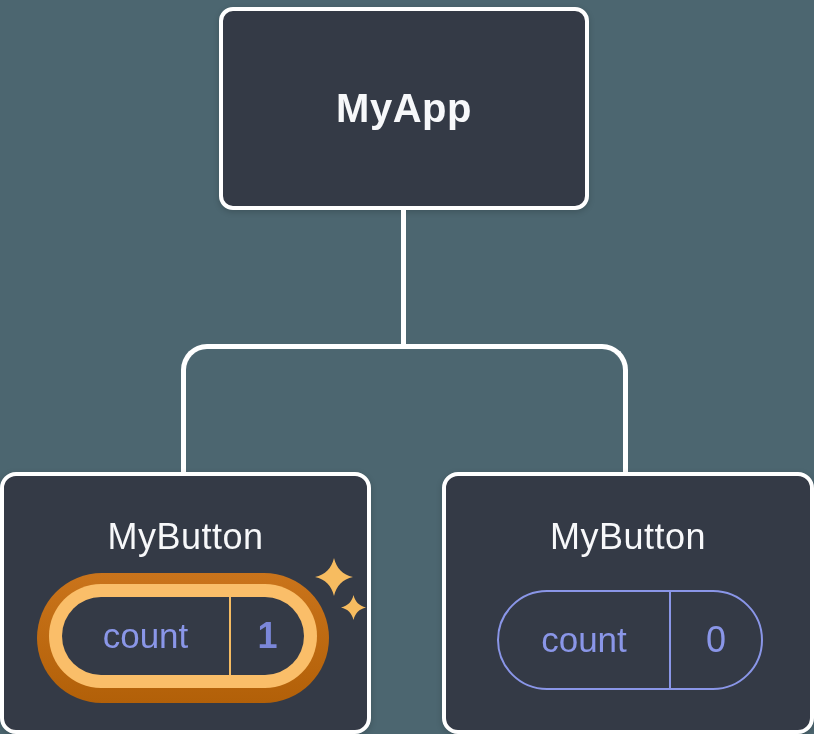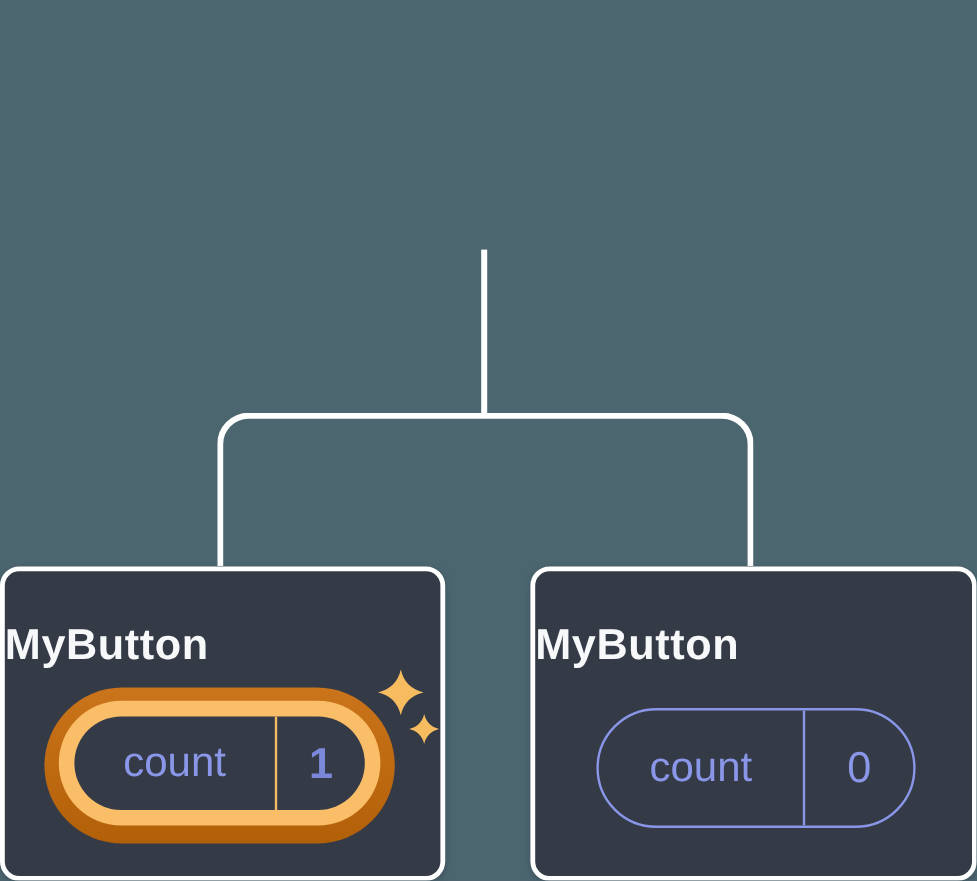--- a/index.html
+++ b/index.html
@@ -33,22 +33,22 @@
     border-top:5px solid var(--connector);
     border-left:5px solid var(--connector);
     border-right:5px solid var(--connector);
     border-radius:26px 26px 0 0;
   }
 
   .card-child{top:472px;width:371px;height:262px;border-radius:16px;}
   .card-child-left{left:0px;}
   .card-child-right{left:442px;width:372px;}
   .child-title{
-    position:absolute;top:39px;left:0;width:100%;text-align:left;
-    color:var(--title-text);font-size:36px;font-weight:700;letter-spacing:.5px;line-height:44px;
+    position:absolute;top:39px;left:0;width:100%;text-align:center;
+    color:var(--title-text);font-size:36px;font-weight:400;letter-spacing:.5px;line-height:44px;
   }
 
   
   .pill-outer{
     position:absolute;left:33px;top:97px;width:292px;height:130px;
     border-radius:999px;
     background:linear-gradient(180deg,var(--highlight-outer-light),var(--highlight-outer-dark));
     padding:11px 12px 15px 12px;
   }
   .pill-mid{width:100%;height:100%;border-radius:999px;background:var(--highlight-inner);padding:13px;}
@@ -75,20 +75,23 @@
   .sparkle{position:absolute;}
   .sparkle-big{left:311px;top:82px;width:38px;height:38px;}
   .sparkle-small{left:337px;top:119px;width:25px;height:25px;}
   .sparkle svg{display:block;width:100%;height:100%;fill:var(--sparkle);}
 </style>
 </head>
 <body>
 
 <div class="canvas">
 
+  <div class="card card-root">
+    <span class="root-label">MyApp</span>
+  </div>
 
   <div class="stem"></div>
   <div class="branch"></div>
 
   <div class="card card-child card-child-left">
     <div class="child-title">MyButton</div>
 
     <div class="pill-outer">
       <div class="pill-mid">
         <div class="pill-inner">

